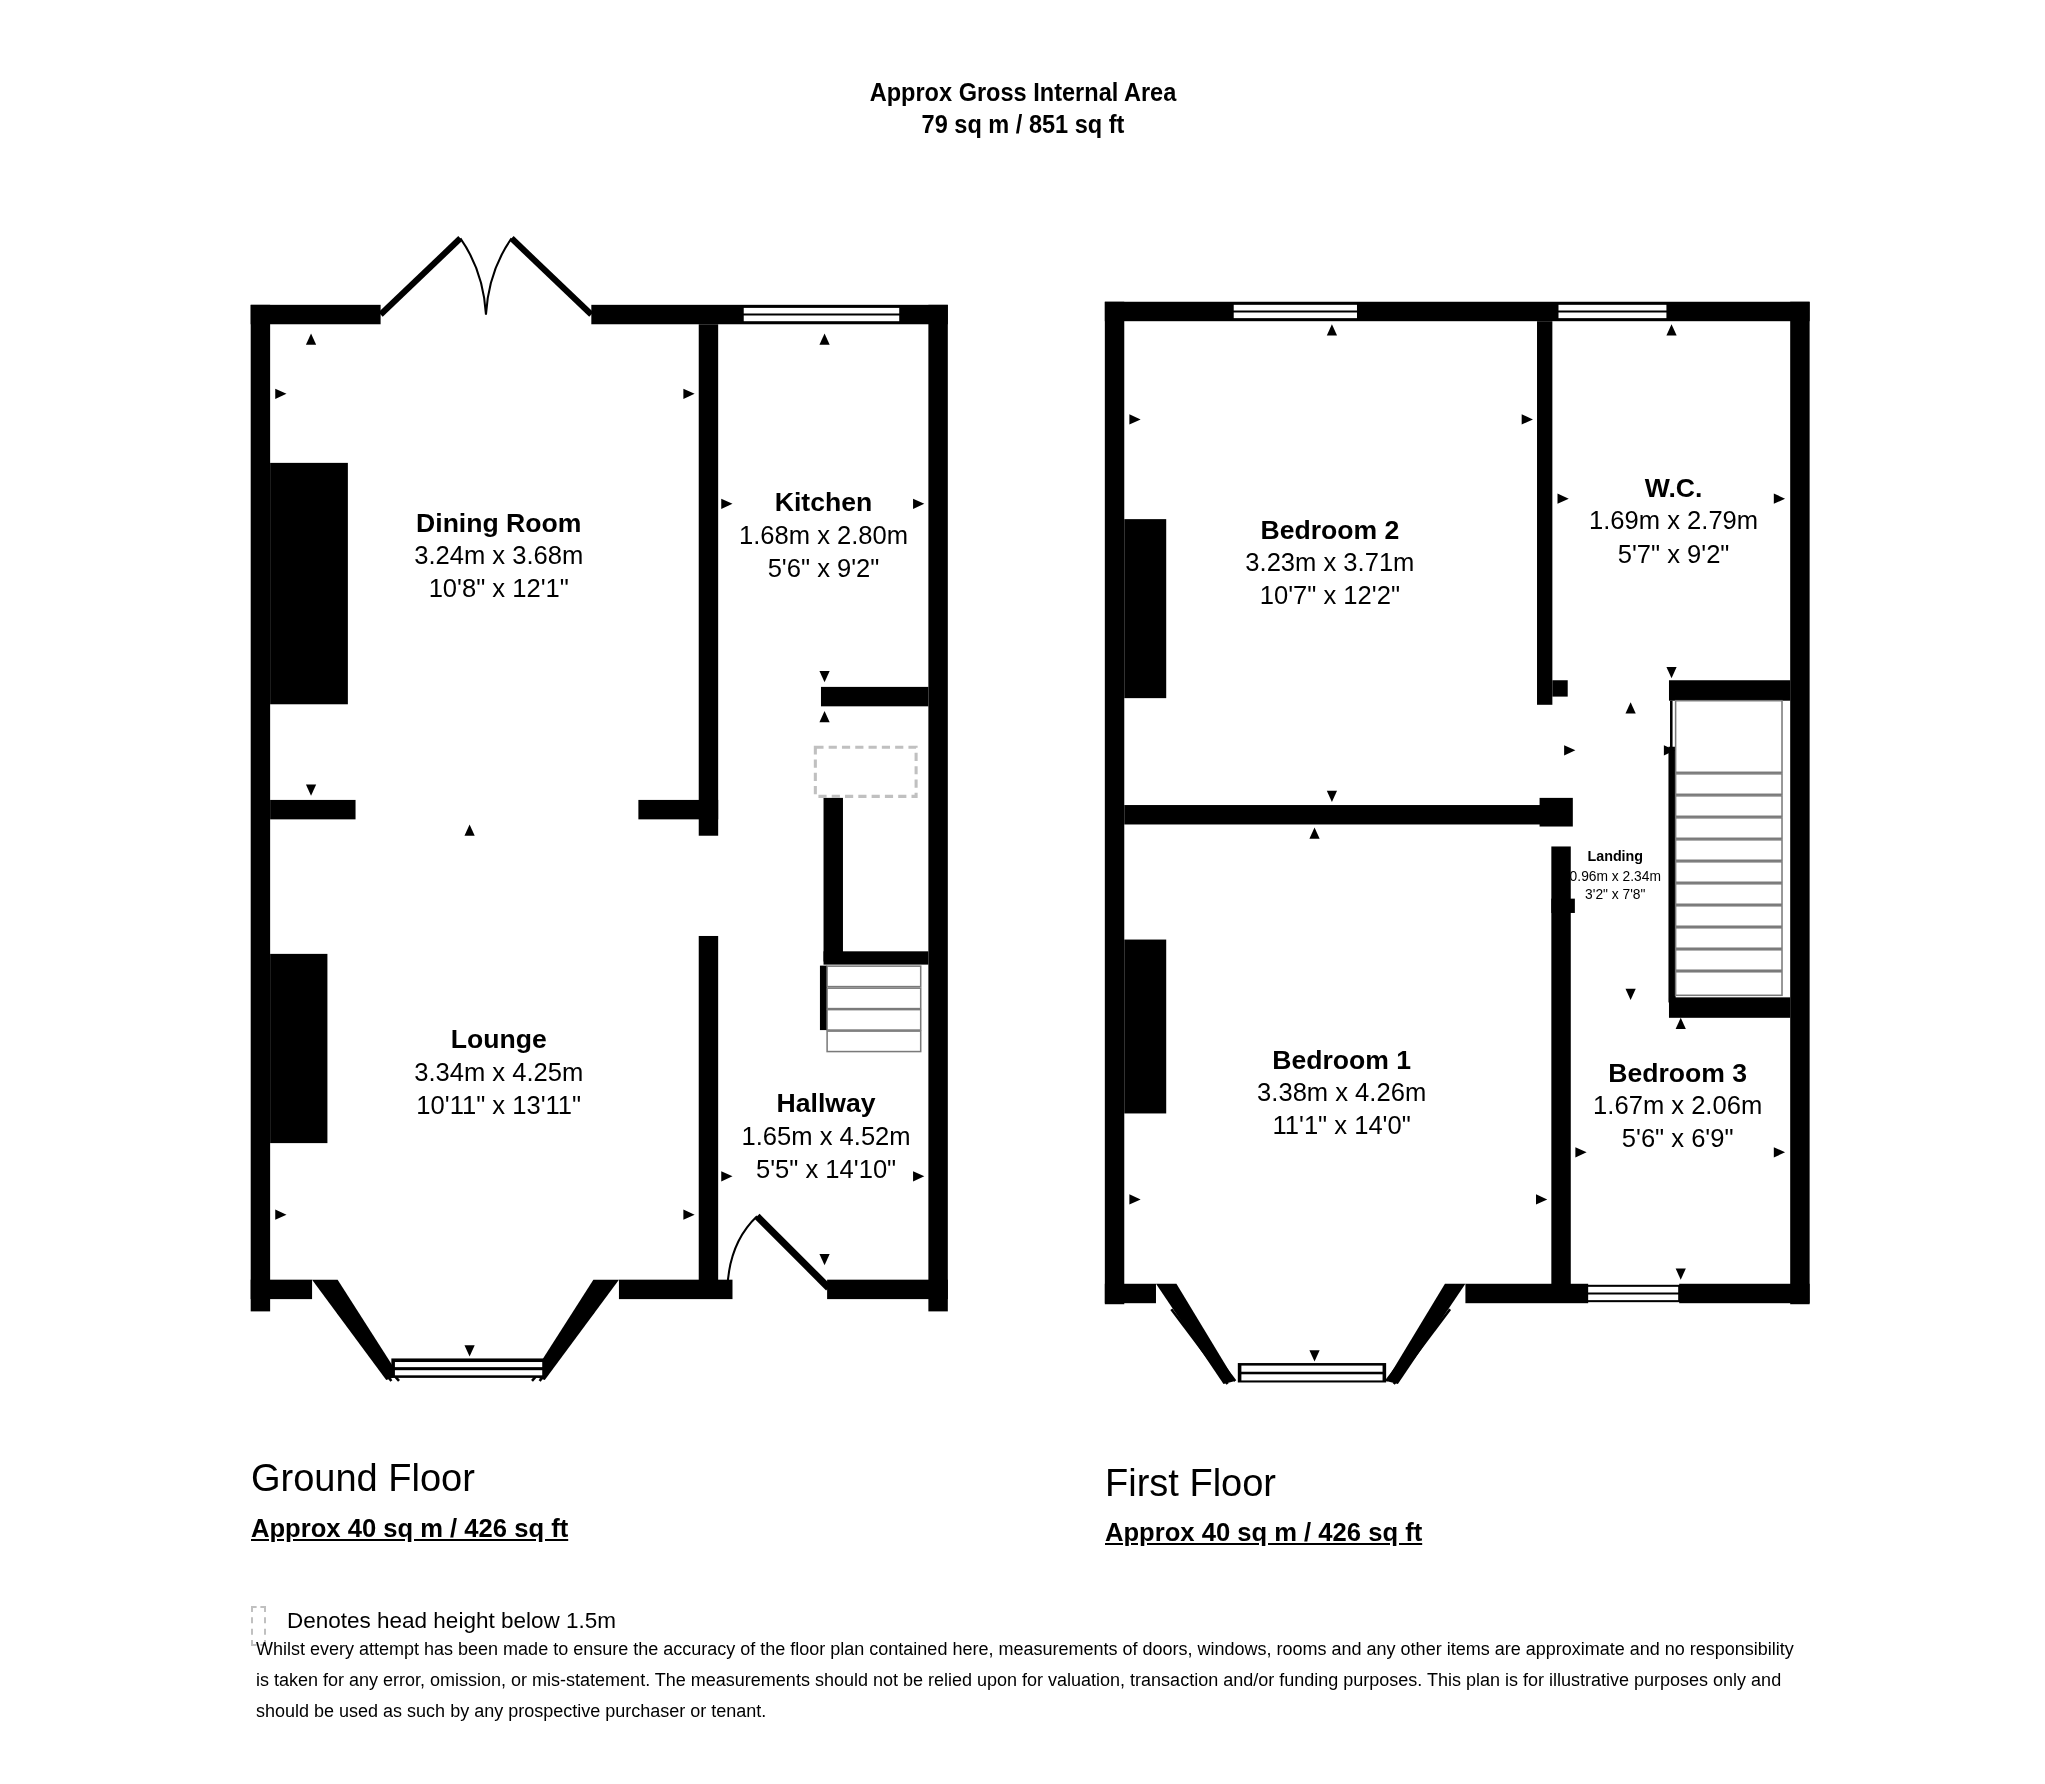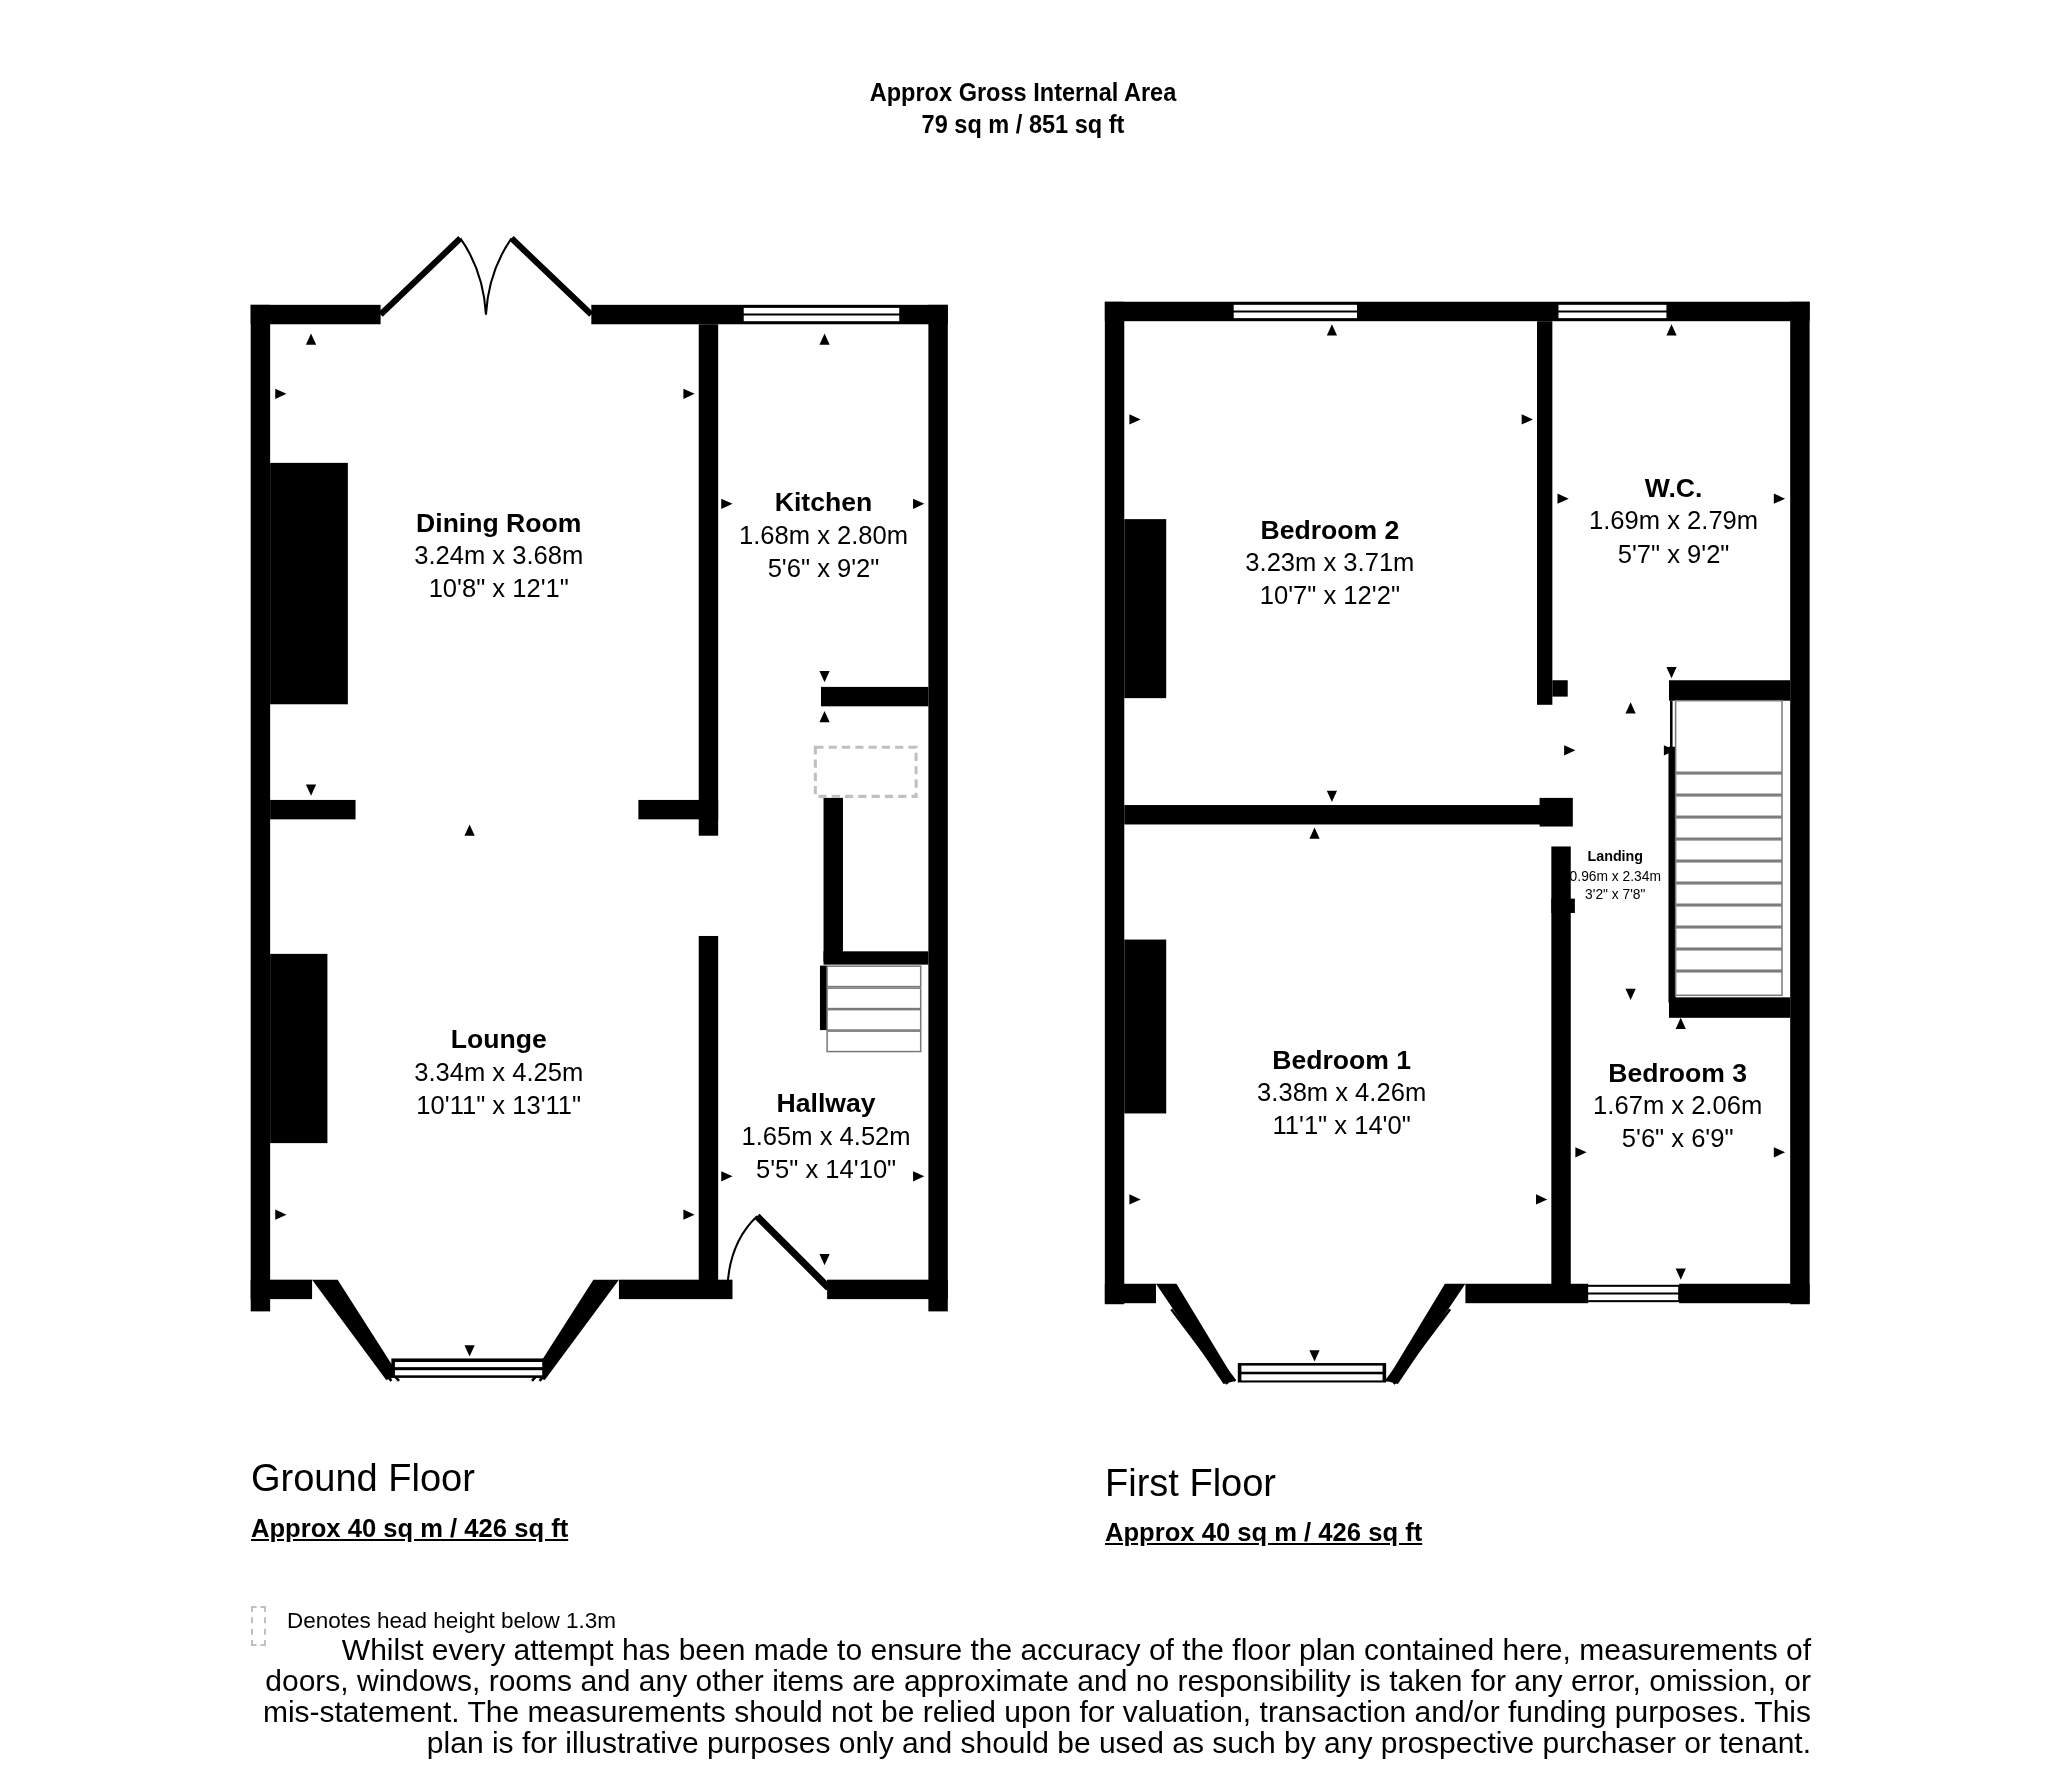--- a/index.html
+++ b/index.html
@@ -10,21 +10,21 @@
   .title { position: absolute; left: 0; width: 2046px; top: 76px; text-align: center;
            font-weight: bold; font-size: 25.6px; line-height: 32px; transform: scaleX(0.92); }
   .floor-label { position: absolute; font-size: 38px; line-height: 43px; }
   .floor-area { position: absolute; font-size: 25.6px; font-weight: bold; line-height: 31px; text-decoration: underline; }
   .legend { position: absolute; left: 251px; top: 1606px; }
   .legend-box { position: absolute; left: 0; top: 0; width: 15.3px; height: 40px;
                 border: 2.6px dashed #c0c0c0; box-sizing: border-box; }
   .legend-text { position: absolute; left: 36px; top: 1px; white-space: nowrap;
                  font-size: 22.5px; line-height: 28px; }
   .disclaimer { position: absolute; left: 256px; top: 1634px; width: 1555px;
-                text-align: right; font-size: 30px; line-height: 31px; }
+                text-align: left; font-size: 18px; line-height: 31px; }
 </style>
 </head>
 <body>
 
 <div class="title">
   <div>Approx Gross Internal Area</div>
   <div>79 sq m / 851 sq ft</div>
 </div>
 
 <svg class="plan-svg" viewBox="0 0 4000 3490" xmlns="http://www.w3.org/2000/svg">
@@ -264,17 +264,17 @@
 </svg>
 
 <div class="floor-label" style="left:251px; top:1457px;">Ground Floor</div>
 <div class="floor-area" style="left:251px; top:1513px;">Approx 40 sq m / 426 sq ft</div>
 
 <div class="floor-label" style="left:1105px; top:1462px;">First Floor</div>
 <div class="floor-area" style="left:1105px; top:1517px;">Approx 40 sq m / 426 sq ft</div>
 
 <div class="legend">
   <div class="legend-box"></div>
-  <div class="legend-text">Denotes head height below 1.3m</div>
+  <div class="legend-text">Denotes head height below 1.5m</div>
 </div>
 
 <div class="disclaimer">Whilst every attempt has been made to ensure the accuracy of the floor plan contained here, measurements of doors, windows, rooms and any other items are approximate and no responsibility is taken for any error, omission, or mis-statement. The measurements should not be relied upon for valuation, transaction and/or funding purposes. This plan is for illustrative purposes only and should be used as such by any prospective purchaser or tenant.</div>
 
 
 </body></html>

